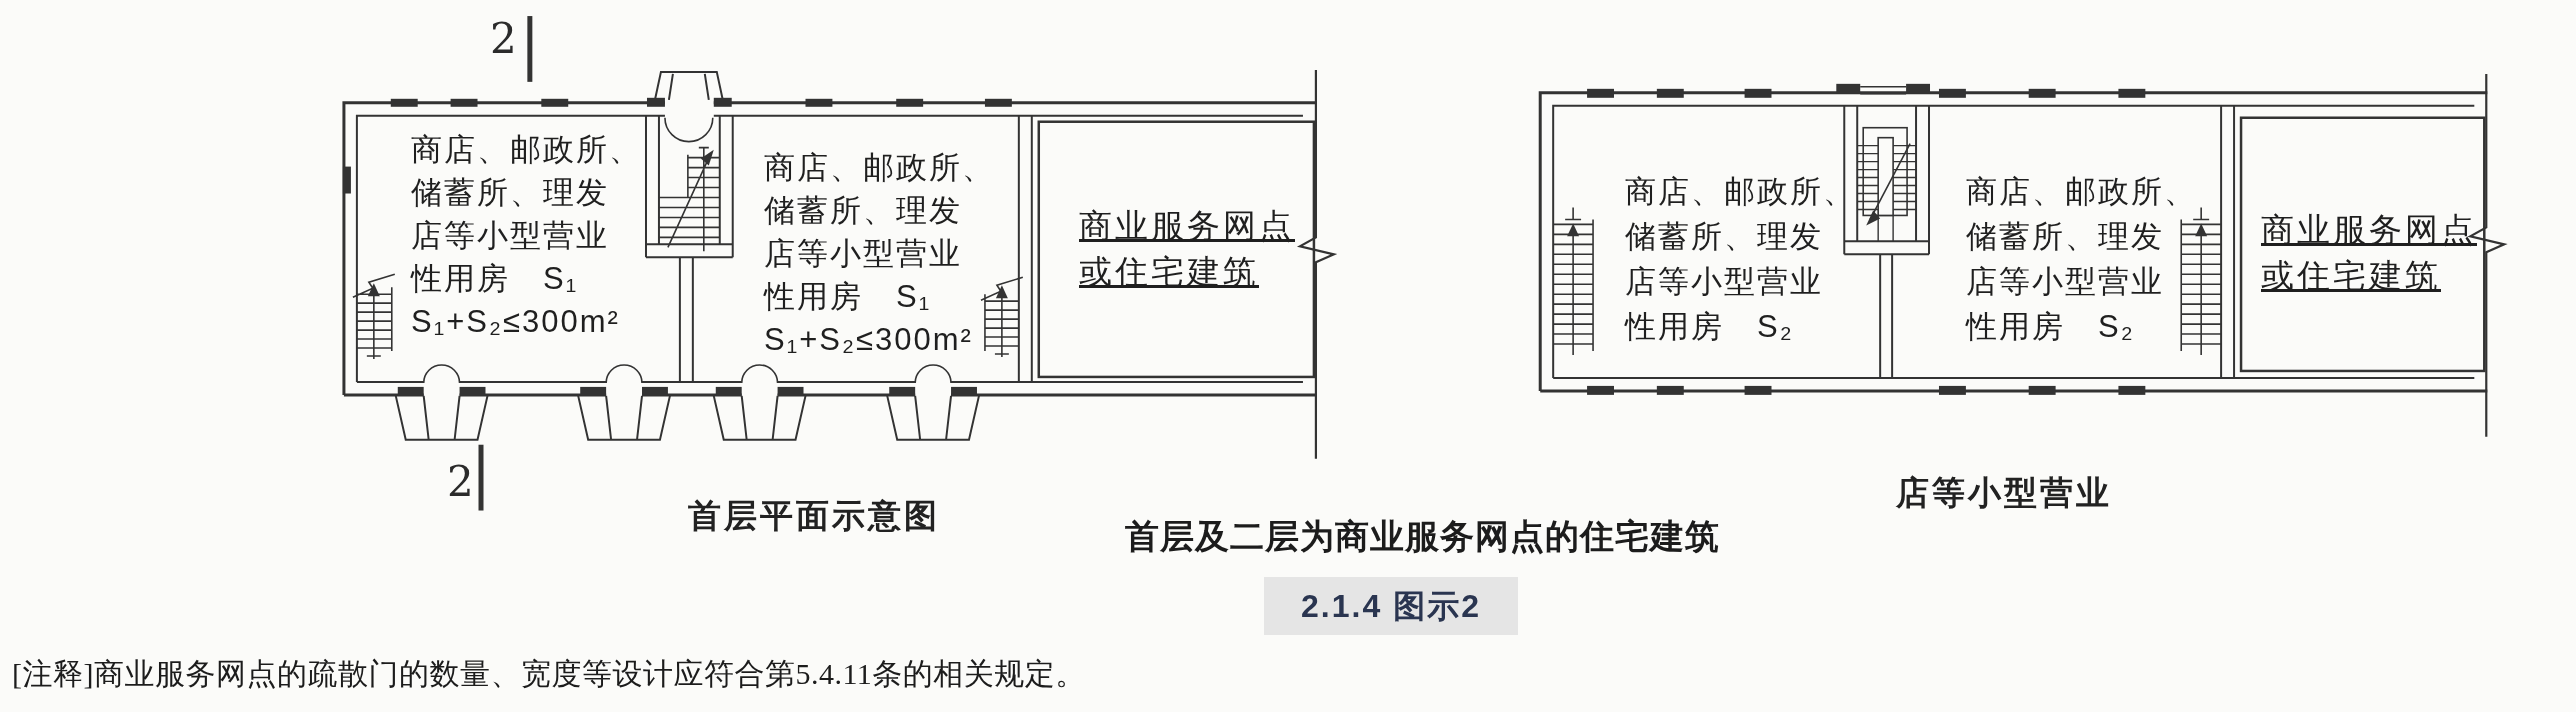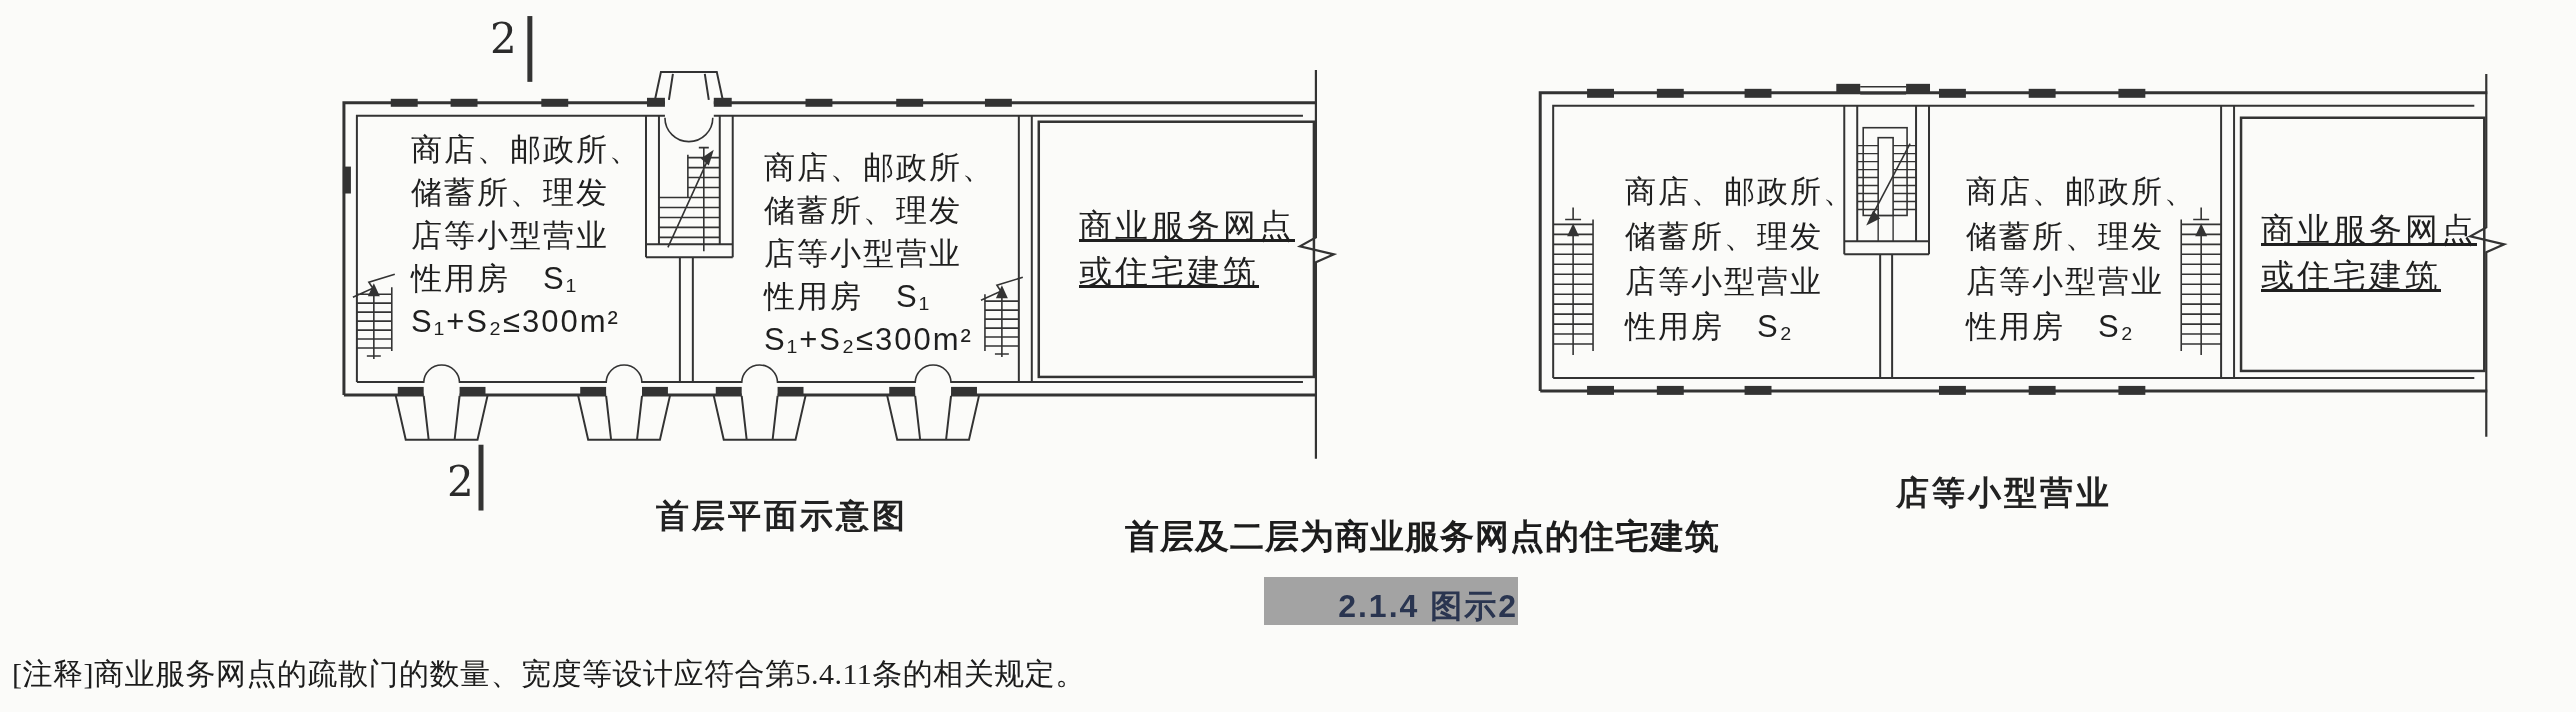--- a/index.html
+++ b/index.html
@@ -5,21 +5,21 @@
   html,body{margin:0;padding:0;background:#e8e8e6;}
   .canvas{position:relative;width:2576px;height:713px;background:#fbfbf9;overflow:hidden;
           font-family:"Liberation Sans",sans-serif;color:#1f1f1f;}
   .plan-svg{position:absolute;left:0;top:0;}
   .t{position:absolute;white-space:nowrap;}
   .room-text{font-size:31px;letter-spacing:2px;line-height:43px;color:#1f1f1f;}
   .room-text2{font-size:31px;letter-spacing:2px;line-height:45px;color:#1f1f1f;}
   .outlet-text{font-size:33px;letter-spacing:3px;line-height:46px;color:#1f1f1f;text-decoration:underline;}
   .plan-title{font-size:33px;font-weight:600;letter-spacing:3px;color:#222;}
   .caption{font-size:34px;font-weight:700;letter-spacing:1px;color:#1c1c1c;}
-  .figure-tag{background:#a3a3a3;width:254px;height:48px;text-align:right;line-height:58px;
+  .figure-tag{background:#e5e5e5;width:254px;height:58px;text-align:center;line-height:58px;
               font-size:32px;font-weight:600;letter-spacing:2px;color:#2a3550;}
   .note{font-family:Liberation Serif, serif;font-size:30px;letter-spacing:0.5px;color:#1c1c1c;}
   .sec-num{font-family:"DejaVu Serif",serif;font-size:42px;color:#2b2b2b;}
 </style>
 </head>
 <body>
 
 <div class="canvas">
 
   <svg class="plan-svg" width="2576" height="713" viewBox="0 0 2584 715">
@@ -157,21 +157,21 @@
     <div>储蓄所、理发</div>
     <div>店等小型营业</div>
     <div>性用房　S₂</div>
   </div>
 
   <div class="t outlet-text" style="left:2261px;top:207px">
     <div>商业服务网点</div>
     <div>或住宅建筑</div>
   </div>
 
-  <div class="t plan-title" style="left:656px;top:494px">首层平面示意图</div>
+  <div class="t plan-title" style="left:688px;top:494px">首层平面示意图</div>
   <div class="t plan-title" style="left:1896px;top:471px">店等小型营业</div>
 
   <div class="t caption" style="left:1125px;top:514px">首层及二层为商业服务网点的住宅建筑</div>
 
   <div class="t figure-tag" style="left:1264px;top:577px">2.1.4 图示2</div>
 
   <div class="t note" style="left:12px;top:654px">[注释]商业服务网点的疏散门的数量、宽度等设计应符合第5.4.11条的相关规定。</div>
 
 </div>
 

